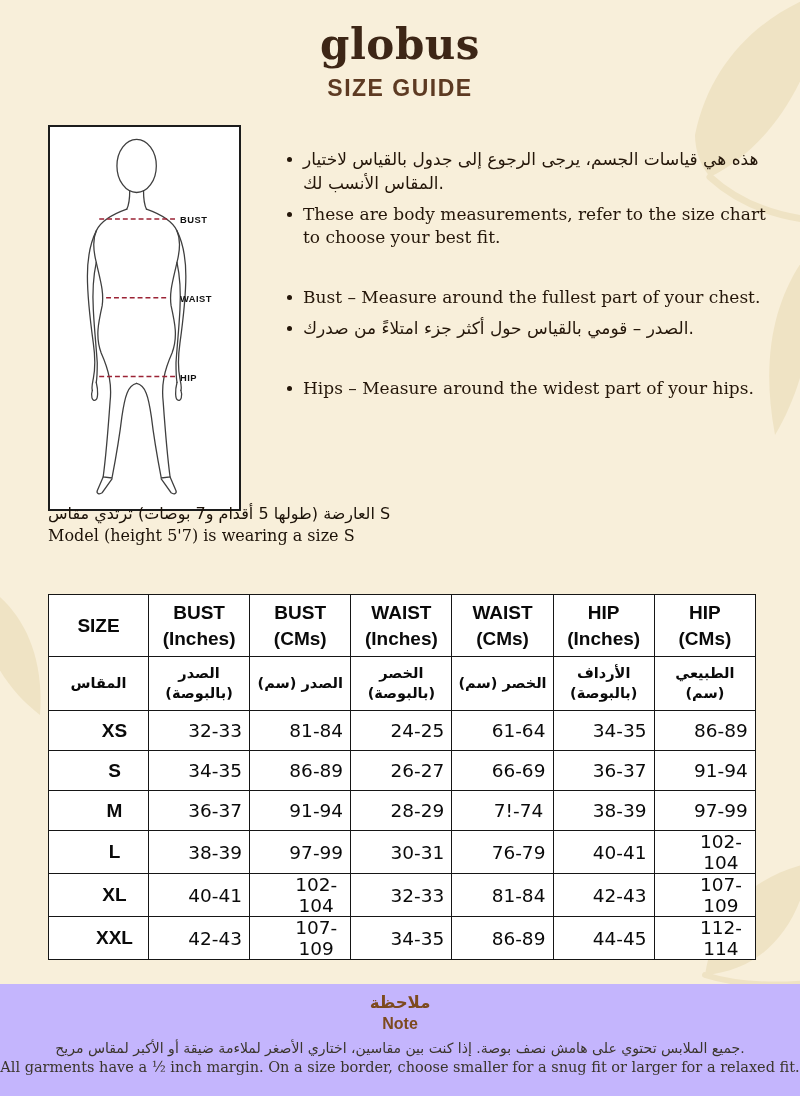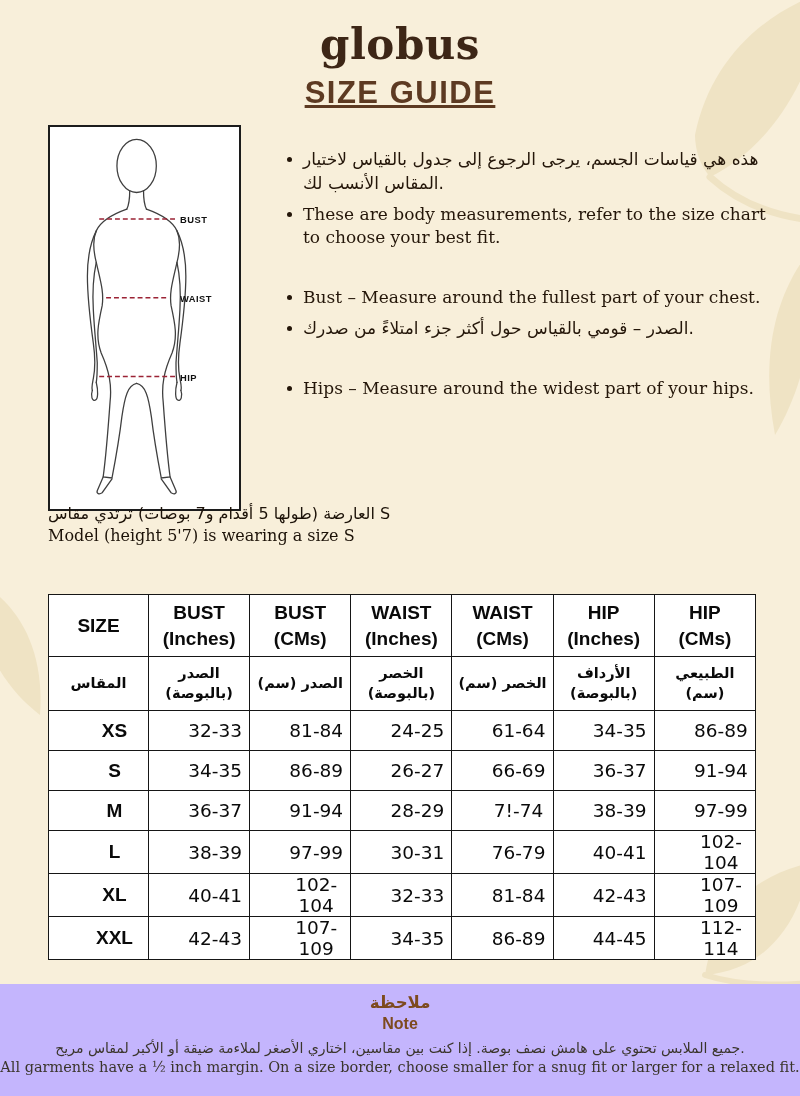--- a/index.html
+++ b/index.html
@@ -7,21 +7,21 @@
   body { font-family:"DejaVu Serif", serif; }
   .page {
     position:relative; width:800px; height:1096px;
     background:#f8efda; overflow:hidden; color:#241609;
   }
   .leaf { position:absolute; pointer-events:none; }
 
   
   .header { position:absolute; top:24px; left:0; width:100%; text-align:center; }
   .brand { font-family:"DejaVu Serif", serif; font-weight:700; font-size:42px; line-height:1; color:#3d2616; letter-spacing:.5px; }
-  .title { margin-top:9px; font-family:"Liberation Sans", sans-serif; font-weight:700; font-size:31px; color:#5d3a22; letter-spacing:1.5px;text-decoration:underline; }
+  .title { margin-top:9px; font-family:"Liberation Sans", sans-serif; font-weight:700; font-size:23px; color:#5d3a22; letter-spacing:1.5px; }
 
   
   .figure-box {
     position:absolute; left:48px; top:125px; width:193px; height:386px;
     background:#ffffff; border:2px solid #1c1c1c;
   }
   .figure-box svg { display:block; width:100%; height:100%; }
   .fig-outline { fill:none; stroke:#3f3f3f; stroke-width:1.3; stroke-linecap:round; }
   .fig-dash { fill:none; stroke-width:1.6; stroke-dasharray:5 3; }
   .fig-label { font-family:"Liberation Sans", sans-serif; font-size:9.5px; font-weight:700; fill:#111; letter-spacing:.5px; }

